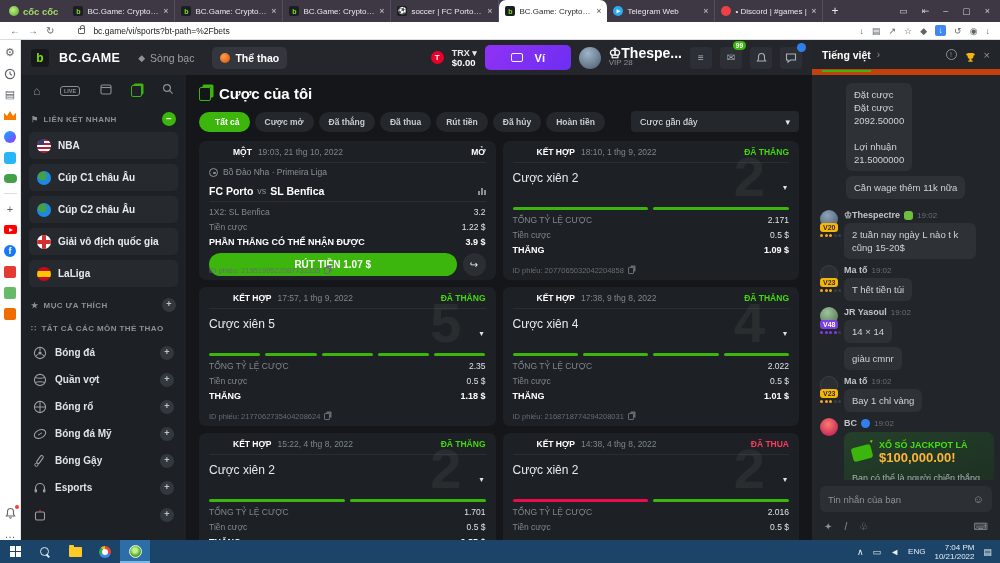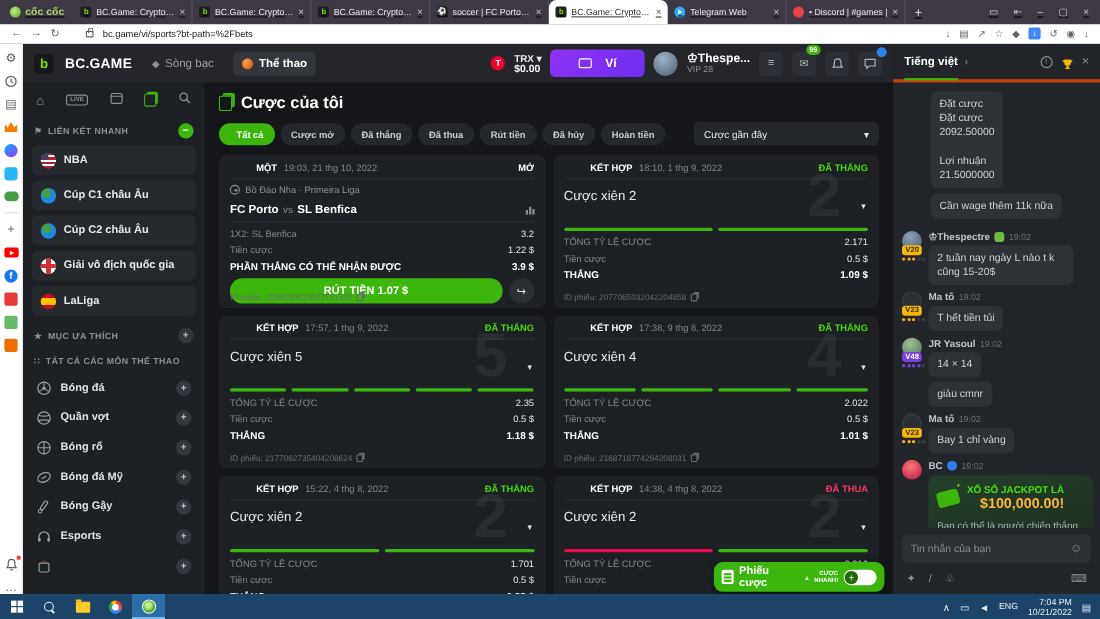--- a/index.html
+++ b/index.html
@@ -1,19 +1,19 @@
 <!DOCTYPE html>
 <html><head>
 <meta charset="utf-8">
 <style>
   *{margin:0;padding:0;box-sizing:border-box;}
   html,body{width:1000px;height:563px;overflow:hidden;background:#17181c;
     font-family:"Liberation Sans",sans-serif;-webkit-font-smoothing:antialiased;}
   
-  #tabbar{position:absolute;top:0;left:0;width:1000px;height:22px;background:#3e3845;display:flex;align-items:center;text-decoration:underline;}
+  #tabbar{position:absolute;top:0;left:0;width:1000px;height:22px;background:#3e3845;display:flex;align-items:center;}
   #brand{display:flex;align-items:center;gap:4px;padding:0 9px;height:22px;}
   .mug{width:10px;height:10px;border-radius:50%;background:radial-gradient(circle at 40% 40%,#baf27c,#5aa12c);position:relative;}
   #brand .bname{color:#a6d96a;font-size:9.5px;font-weight:bold;}
   .tab{flex:0 1 108px;min-width:0;height:22px;display:flex;align-items:center;gap:4px;padding:0 6px;color:#e9e6ef;font-size:8px;border-right:1px solid #554e61;}
   .tab.active{background:#fff;color:#2b2b2b;border-radius:7px 7px 0 0;border-right:none;}
   .fav{width:10px;height:10px;border-radius:2px;flex:none;display:flex;align-items:center;justify-content:center;font-size:7px;color:#7ee000;background:#1b1e22;font-weight:bold;}
   .fav.tg{border-radius:50%;background:#2aabee;color:#fff;}
   .fav.dc{border-radius:50%;background:#ed4245;color:#fff;}
   .tab .t{flex:1;white-space:nowrap;overflow:hidden;text-overflow:ellipsis;}
   .tab .x{flex:none;font-size:9px;opacity:.8;}
@@ -52,21 +52,21 @@
   .dia{color:#8b9196;font-size:9px;}
   #walletzone{margin-left:auto;display:flex;align-items:center;gap:8px;}
   .trx{width:13px;height:13px;border-radius:50%;background:#eb0029;display:flex;align-items:center;justify-content:center;color:#fff;font-size:8px;font-weight:bold;}
   .balcol{display:flex;flex-direction:column;line-height:10px;}
   .balcol .r1{color:#e7eaed;font-size:9px;font-weight:bold;}
   .balcol .r2{color:#fff;font-size:9.5px;font-weight:bold;}
   .vibtn{height:25px;min-width:86px;border-radius:5px;background:linear-gradient(135deg,#9032f5,#6d2ef0);display:flex;align-items:center;justify-content:center;gap:12px;color:#fff;font-weight:bold;font-size:11px;}
   .wicon{width:12px;height:9px;border:1.5px solid #fff;border-radius:2px;}
   .avatar{width:22px;height:22px;border-radius:50%;background:radial-gradient(circle at 40% 30%,#9fb4c9,#4a5a6d);}
   .usercol{display:flex;flex-direction:column;line-height:10px;}
-  .usercol .u{color:#fff;font-size:11px;font-weight:bold;}
+  .usercol .u{color:#fff;font-size:14px;font-weight:bold;}
   .usercol .v{color:#8b9196;font-size:8px;}
   .hic{width:22px;height:22px;border-radius:4px;background:#2c3036;display:flex;align-items:center;justify-content:center;position:relative;color:#aab0b6;font-size:10px;}
   .badge99{position:absolute;top:-6px;right:-4px;background:#3cb50c;color:#fff;font-size:6.5px;font-weight:bold;border-radius:6px;padding:1px 3px;}
   .bluedot{position:absolute;top:-4px;right:-4px;width:9px;height:9px;border-radius:50%;background:#2f80ed;}
   
   #sportsbar{position:absolute;top:75px;left:21px;width:165px;bottom:23px;background:#1d2024;padding:6px 8px;overflow:hidden;}
   #iconrow{display:flex;align-items:center;justify-content:space-between;padding:2px 4px 8px;color:#8b9196;}
   #iconrow .nv{font-size:12px;}
   .livebadge{border:1px solid #8b9196;border-radius:3px;font-size:5.5px;padding:1px 3px;font-weight:bold;}
   .docgreen{width:11px;height:12px;border:1.5px solid #3cb50c;border-radius:2px;position:relative;background:#1d2024;box-shadow:2px -2px 0 -0.5px #3cb50c;}
@@ -134,21 +134,21 @@
   #betslip{position:absolute;right:8px;bottom:2px;width:155px;height:27px;border-radius:8px;background:#3cb50c;display:flex;align-items:center;gap:5px;padding:0 7px;box-shadow:0 2px 8px rgba(0,0,0,.5);}
   .bsdoc{width:11px;height:13px;background:#fff;border-radius:2px;position:relative;}
   .bsdoc:after{content:"";position:absolute;left:2px;top:3px;width:7px;height:1.5px;background:#3cb50c;box-shadow:0 3px 0 #3cb50c,0 6px 0 #3cb50c;}
   #betslip .lbl{color:#fff;font-weight:bold;font-size:10px;}
   #betslip .up{color:#d8f7c6;font-size:7px;}
   #betslip .qk{margin-left:auto;color:#fff;font-size:5.5px;font-weight:bold;text-align:right;line-height:6px;white-space:pre-line;}
   .toggle{width:30px;height:14px;background:#fff;border-radius:8px;position:relative;flex:none;}
   .toggle:after{content:"+";position:absolute;left:1px;top:1px;width:12px;height:12px;border-radius:50%;background:#1f6a02;color:#fff;font-size:9px;line-height:12px;text-align:center;}
   
   #chat{position:absolute;top:40px;right:0;width:188px;bottom:23px;background:#22252a;display:flex;flex-direction:column;}
-  #chathead{height:35px;display:flex;align-items:center;gap:6px;padding:0 10px;border-bottom:3px solid #c2410c;position:relative;}
+  #chathead{height:35px;display:flex;align-items:center;gap:6px;padding:0 10px;border-bottom:6px solid #c2410c;position:relative;}
   #chathead .lang{color:#fff;font-size:10.5px;font-weight:bold;position:relative;}
   #chathead .lang:after{content:"";position:absolute;left:0;right:0;bottom:-11px;height:2px;background:#3cb50c;}
   #chathead .chev{color:#8b9196;font-size:10px;}
   #chathead .right{margin-left:auto;display:flex;align-items:center;gap:8px;color:#8b9196;}
   .infocirc{width:11px;height:11px;border-radius:50%;border:1px solid #8b9196;font-size:7px;line-height:10px;text-align:center;}
   .trophy{width:11px;height:11px;}
   #msgs{flex:1;overflow:hidden;padding:8px 8px 12px;}
   .bub{background:#2e3237;border-radius:6px;color:#cfd3d7;font-size:9.5px;padding:5px 8px;display:inline-block;max-width:150px;margin:0 0 5px 26px;white-space:pre-line;line-height:13px;}
   .mrow{display:flex;gap:6px;margin-top:6px;}
   .mave{width:18px;height:18px;border-radius:50%;flex:none;}
@@ -162,21 +162,21 @@
   .frog{width:9px;height:9px;border-radius:3px;background:#6fbf3f;}
   .bcver{width:9px;height:9px;border-radius:50%;background:#2f80ed;}
   .vbadge{display:inline-block;border-radius:3px;font-size:7px;font-weight:bold;color:#fff;padding:1px 3px;margin:3px 0 1px -24px;position:relative;float:left;}
   .v-y{background:#f5b50a;color:#3a2f00;}
   .v-p{background:#7c3fe4;}
   .dots{display:flex;gap:1.5px;margin:1px 0 0 -24px;float:left;clear:left;}
   .dots i{width:3px;height:3px;border-radius:50%;background:#f5a623;}
   .dots i.off{background:#3a3f45;}
   .gbub{background:#2e3237;border-radius:6px;color:#cfd3d7;font-size:9.5px;padding:5px 8px;display:inline-block;max-width:132px;margin:3px 0 0 0;line-height:13px;}
   .jack{margin-top:4px;width:150px;border-radius:8px;background:linear-gradient(160deg,#24402a,#1c2b20);padding:8px;}
-  .jrow{display:flex;align-items:center;gap:7px;text-align:right;}
+  .jrow{display:flex;align-items:center;gap:7px;}
   .jick{width:20px;height:14px;background:#3cb50c;border-radius:3px;transform:rotate(-15deg);position:relative;flex:none;}
   .jick:after{content:"";position:absolute;right:-4px;top:-4px;width:4px;height:4px;background:#7ee000;clip-path:polygon(50% 0,62% 38%,100% 50%,62% 62%,50% 100%,38% 62%,0 50%,38% 38%);}
   .jtitle{color:#45e00d;font-weight:bold;font-size:9px;}
   .jamount{color:#ffb636;font-weight:bold;font-size:13px;}
   .jbody{color:#a9b0b6;font-size:9px;line-height:12px;margin-top:7px;}
   #chatinput{margin:6px 8px 4px;height:26px;border-radius:6px;background:#2c2f34;display:flex;align-items:center;padding:0 8px;border-top:none;}
   #chatinput input{flex:1;background:transparent;border:none;outline:none;color:#cfd3d7;font-size:9.5px;font-family:inherit;}
   #chatinput input::placeholder{color:#8b9196;}
   #chatinput .smile{color:#8b9196;font-size:11px;}
   #chattools{height:24px;display:flex;align-items:center;gap:12px;padding:0 12px 4px;color:#8b9196;font-size:10px;}
@@ -712,28 +712,20 @@
           <span>TỔNG TỶ LỆ CƯỢC</span>
           <span class="val">2.016</span>
         </div>
       <div class="crow">
           <span>Tiền cược</span>
           <span class="val">0.5 $</span>
         </div>
     </div>
   </div>
 
-  <div id="betslip">
-    <span class="bsdoc"></span>
-    <span class="lbl">Phiếu cược</span>
-    <span class="up">▴</span>
-    <span class="qk">CƯỢC
-NHANH!</span>
-    <span class="toggle"></span>
-  </div>
 </div>
 
 <div id="chat">
   <div id="chathead">
     <span class="lang">Tiếng việt</span>
     <span class="chev">›</span>
     <div class="right">
       <span class="infocirc">!</span>
       <span class="trophy"><svg width="11" height="11" viewBox="0 0 11 11">
             <path d="M2.5 1h6v3a3 3 0 0 1-6 0zM1 1.8h1.5v2A2 2 0 0 1 1 1.8zm9 0H8.5v2A2 2 0 0 0 10 1.8zM4.5 7h2v1.5h-2zM3.3 8.5h4.4v1.3H3.3z" fill="#f5b50a"></path>

